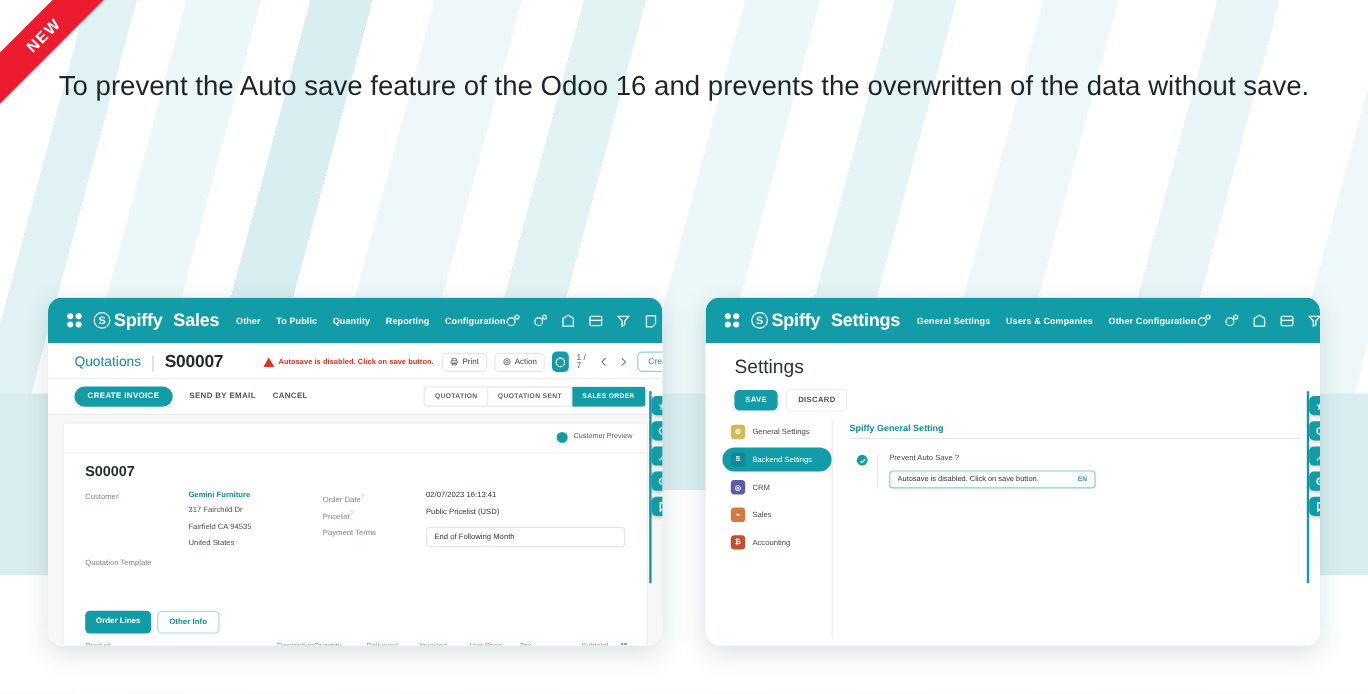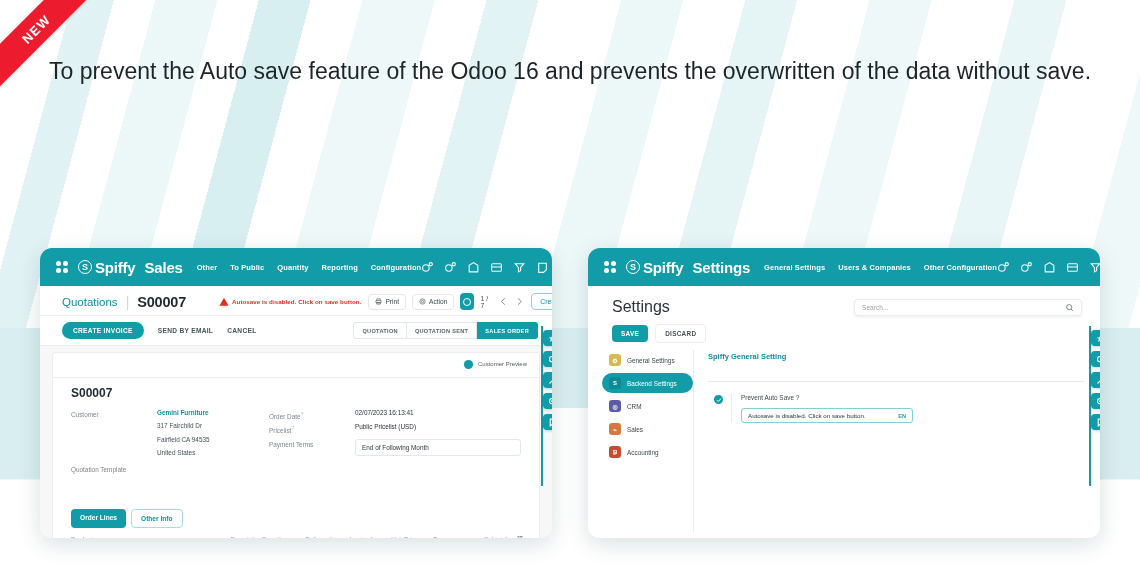--- a/index.html
+++ b/index.html
@@ -229,21 +229,21 @@
   .set-side { width: 106px; padding-left: 14px; border-right: 1px solid #ececec; }
   .side-item {
     display: flex; align-items: center; gap: 6px; padding: 4px 7px; border-radius: 11px; margin-bottom: 3px;
   }
   .side-item.active { background: #119ca7; }
   .side-item.active .side-tx { color: #fff; }
   .side-ic { width: 12px; height: 12px; border-radius: 3px; display: flex; align-items: center; justify-content: center;
              font-size: 6px; color: #fff; font-weight: bold; flex: 0 0 auto; }
   .side-tx { font-size: 6.4px; color: #3c4a4e; white-space: nowrap; }
   .set-content { flex: 1; padding: 2px 16px 0 14px; }
-  .sec-title { font-size: 7.5px; color: #0f8f9e; font-weight: bold; padding-bottom: 20px; border-bottom: 1px solid #e8e8e8; }
+  .sec-title { font-size: 7.5px; color: #0f8f9e; font-weight: bold; padding-bottom: 4px; border-bottom: 1px solid #e8e8e8; }
   .opt-row { display: flex; align-items: flex-start; gap: 8px; margin-top: 12px; padding-left: 6px; }
   .opt-check {
     width: 9px; height: 9px; border-radius: 50%; background: #119ca7; flex: 0 0 auto; margin-top: 1px;
     display: flex; align-items: center; justify-content: center;
   }
   .opt-check svg { width: 6px; height: 6px; color: #fff; }
   .opt-col { flex: 1; border-left: 1px solid #ececec; padding-left: 9px; }
   .opt-label { font-size: 6.4px; color: #3c4a4e; }
   .opt-input {
     margin-top: 7px; width: 172px; height: 15px; border: 1px solid #7fd0d8; border-radius: 3px;
@@ -526,27 +526,20 @@
         <svg class="nv-icon" viewBox="0 0 24 24" fill="none" stroke="currentColor" stroke-width="2">
             <path d="M4 5h16l-6 7v6l-4 2v-8z"></path>
           </svg>
 
       </div>
     </div>
 
     <div class="set-body">
       <div class="set-head">
         <div class="set-title">Settings</div>
-        <div class="search-box">
-          <input placeholder="Search..." style="">
-          <svg class="search-ic" viewBox="0 0 24 24" fill="none" stroke="currentColor" stroke-width="2">
-              <circle cx="11" cy="11" r="7"></circle>
-              <path d="M16 16l5 5"></path>
-            </svg>
-        </div>
       </div>
 
       <div class="set-actions">
         <div class="save-btn">SAVE</div>
         <div class="discard-btn">DISCARD</div>
       </div>
 
       <div class="set-main">
         <div class="set-side">
           <div class="side-item">

